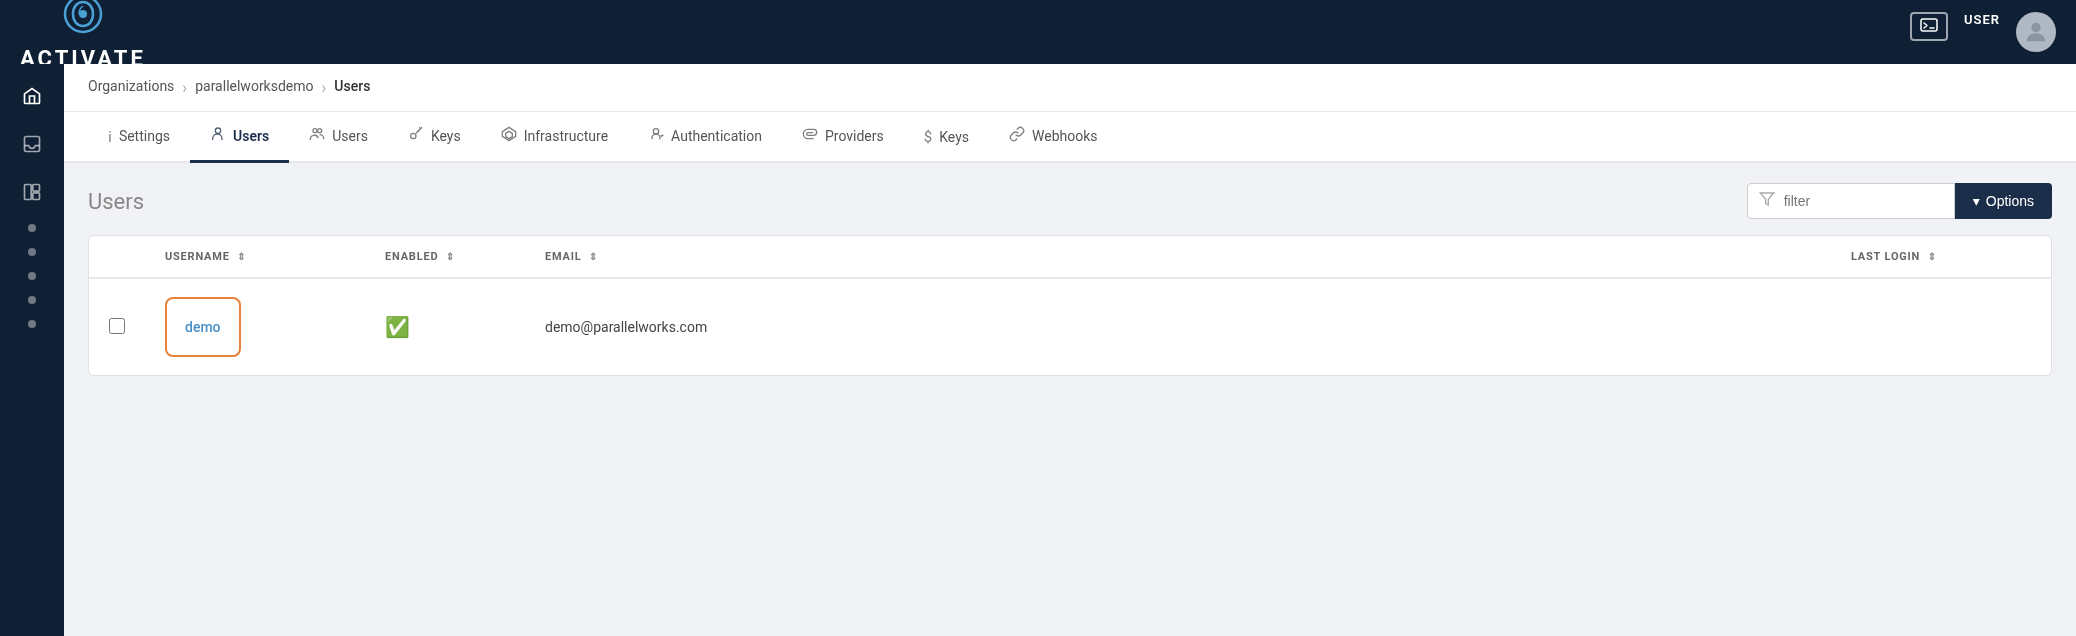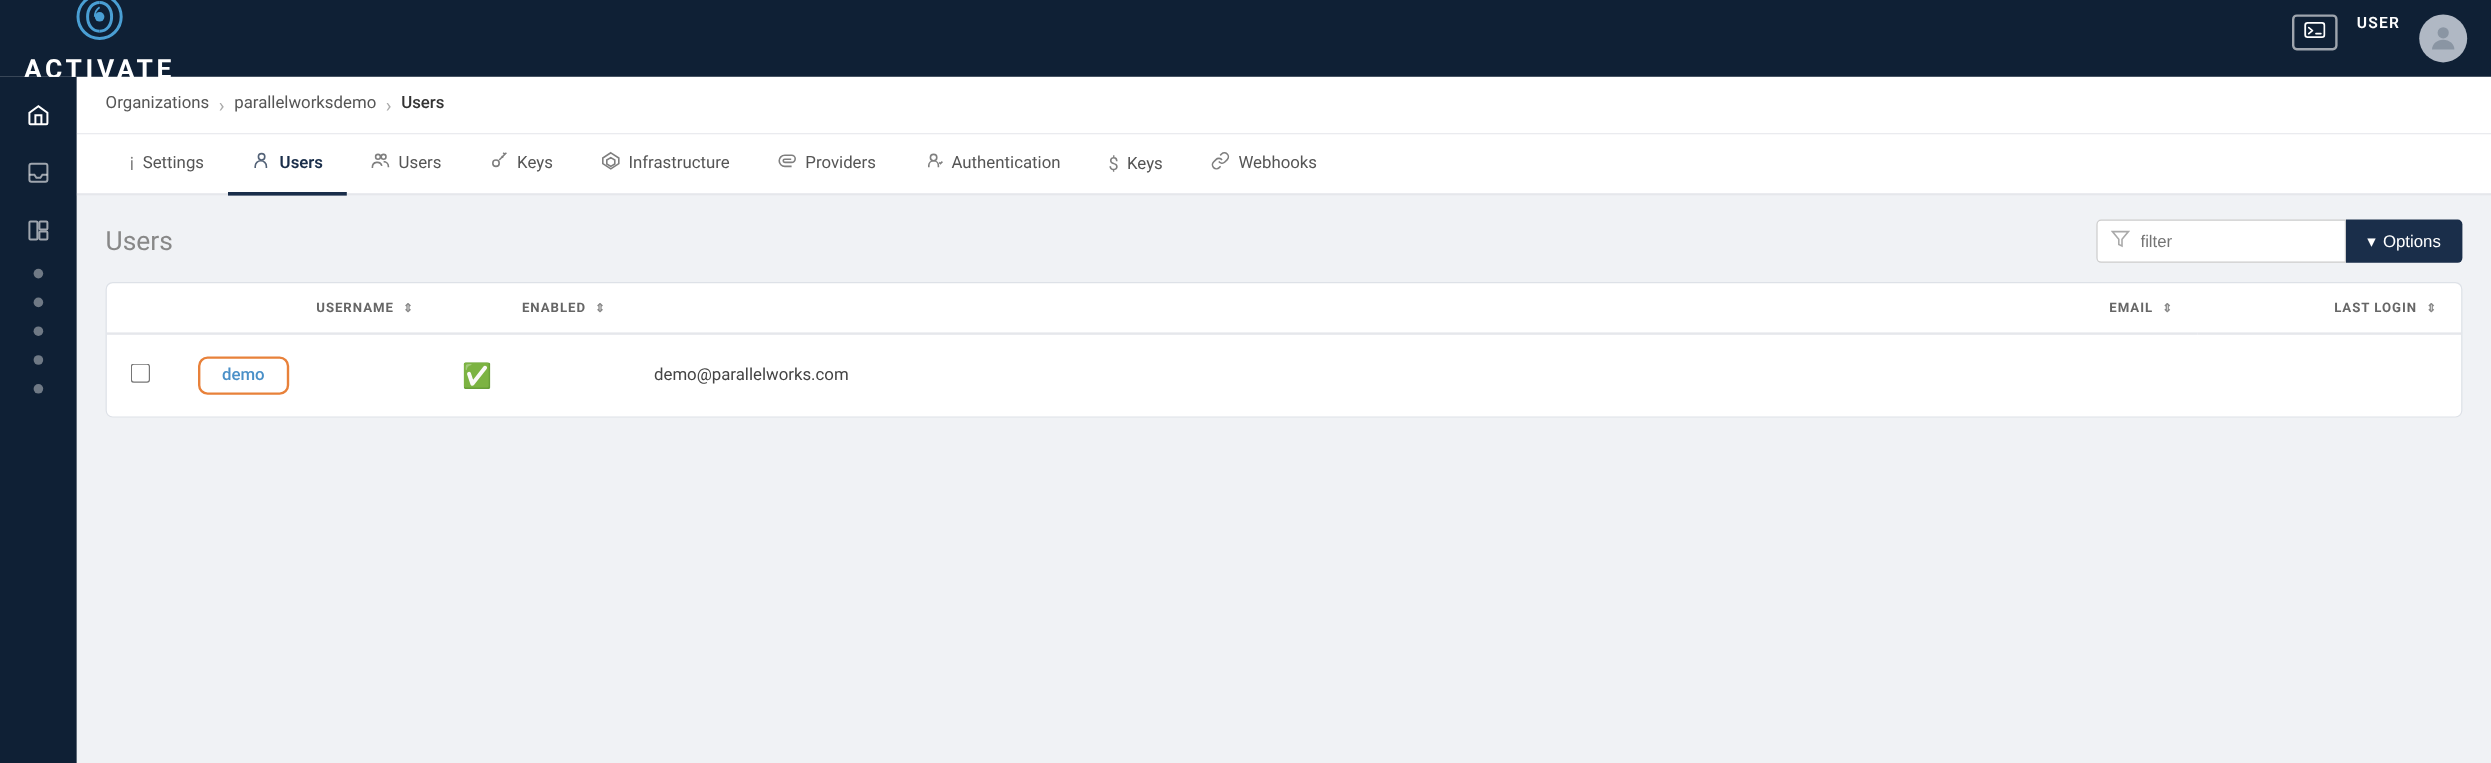--- a/index.html
+++ b/index.html
@@ -229,21 +229,21 @@
     }
     .table {
       width: 100%;
       border-collapse: collapse;
     }
     .table thead tr {
       border-bottom: 2px solid #e5e7eb;
     }
     .table th {
       padding: 14px 20px;
-      text-align: right;
+      text-align: left;
       font-size: 11px;
       font-weight: 700;
       color: #666;
       letter-spacing: 0.8px;
       text-transform: uppercase;
     }
     .table td {
       padding: 18px 20px;
       font-size: 14px;
       color: #444;
@@ -257,21 +257,21 @@
     .col-lastlogin { width: 220px; text-align: right; }
 
     .sort-arrows { font-size: 10px; margin-left: 4px; color: #888; }
 
     .username-cell {
       color: #4a90c8;
       font-weight: 500;
       border: 2px solid #e8813a;
       border-radius: 8px;
       display: inline-block;
-      padding: 6px 18px;
+      padding: 20px 18px;
       cursor: pointer;
     }
     .enabled-icon {
       color: #2db36e;
       font-size: 20px;
     }
     .checkbox-cell input[type="checkbox"] {
       width: 16px;
       height: 16px;
       cursor: pointer;
@@ -387,34 +387,34 @@
           <svg width="16" height="16" viewBox="0 0 24 24" fill="none" stroke="currentColor" stroke-width="2">
             <polygon points="12 2 22 8.5 22 15.5 12 22 2 15.5 2 8.5"></polygon>
             <polygon points="12 8 17 11 17 16 12 19 7 16 7 11"></polygon>
           </svg>
         </span>
         <span>Infrastructure</span>
       </div>
       <div class="tab">
         <span class="tab-icon">
           <svg width="16" height="16" viewBox="0 0 24 24" fill="none" stroke="currentColor" stroke-width="2">
-            <path d="M17.5 19H9a7 7 0 110-14h8.5a4.5 4.5 0 010 9H9a2 2 0 010-4h8"></path>
-          </svg>
-        </span>
-        <span>Providers</span>
-      </div>
-      <div class="tab">
-        <span class="tab-icon">
-          <svg width="16" height="16" viewBox="0 0 24 24" fill="none" stroke="currentColor" stroke-width="2">
             <circle cx="12" cy="8" r="4"></circle>
             <path d="M6 20v-2a6 6 0 0112 0v2"></path>
             <path d="M19 14l1.5 1.5L23 13"></path>
           </svg>
         </span>
         <span>Authentication</span>
+      </div>
+      <div class="tab">
+        <span class="tab-icon">
+          <svg width="16" height="16" viewBox="0 0 24 24" fill="none" stroke="currentColor" stroke-width="2">
+            <path d="M17.5 19H9a7 7 0 110-14h8.5a4.5 4.5 0 010 9H9a2 2 0 010-4h8"></path>
+          </svg>
+        </span>
+        <span>Providers</span>
       </div>
       <div class="tab">
         <span class="tab-icon">$</span>
         <span>Keys</span>
       </div>
       <div class="tab">
         <span class="tab-icon">
           <svg width="16" height="16" viewBox="0 0 24 24" fill="none" stroke="currentColor" stroke-width="2">
             <path d="M10 13a5 5 0 007.54.54l3-3a5 5 0 00-7.07-7.07l-1.72 1.71"></path>
             <path d="M14 11a5 5 0 00-7.54-.54l-3 3a5 5 0 007.07 7.07l1.71-1.71"></path>

